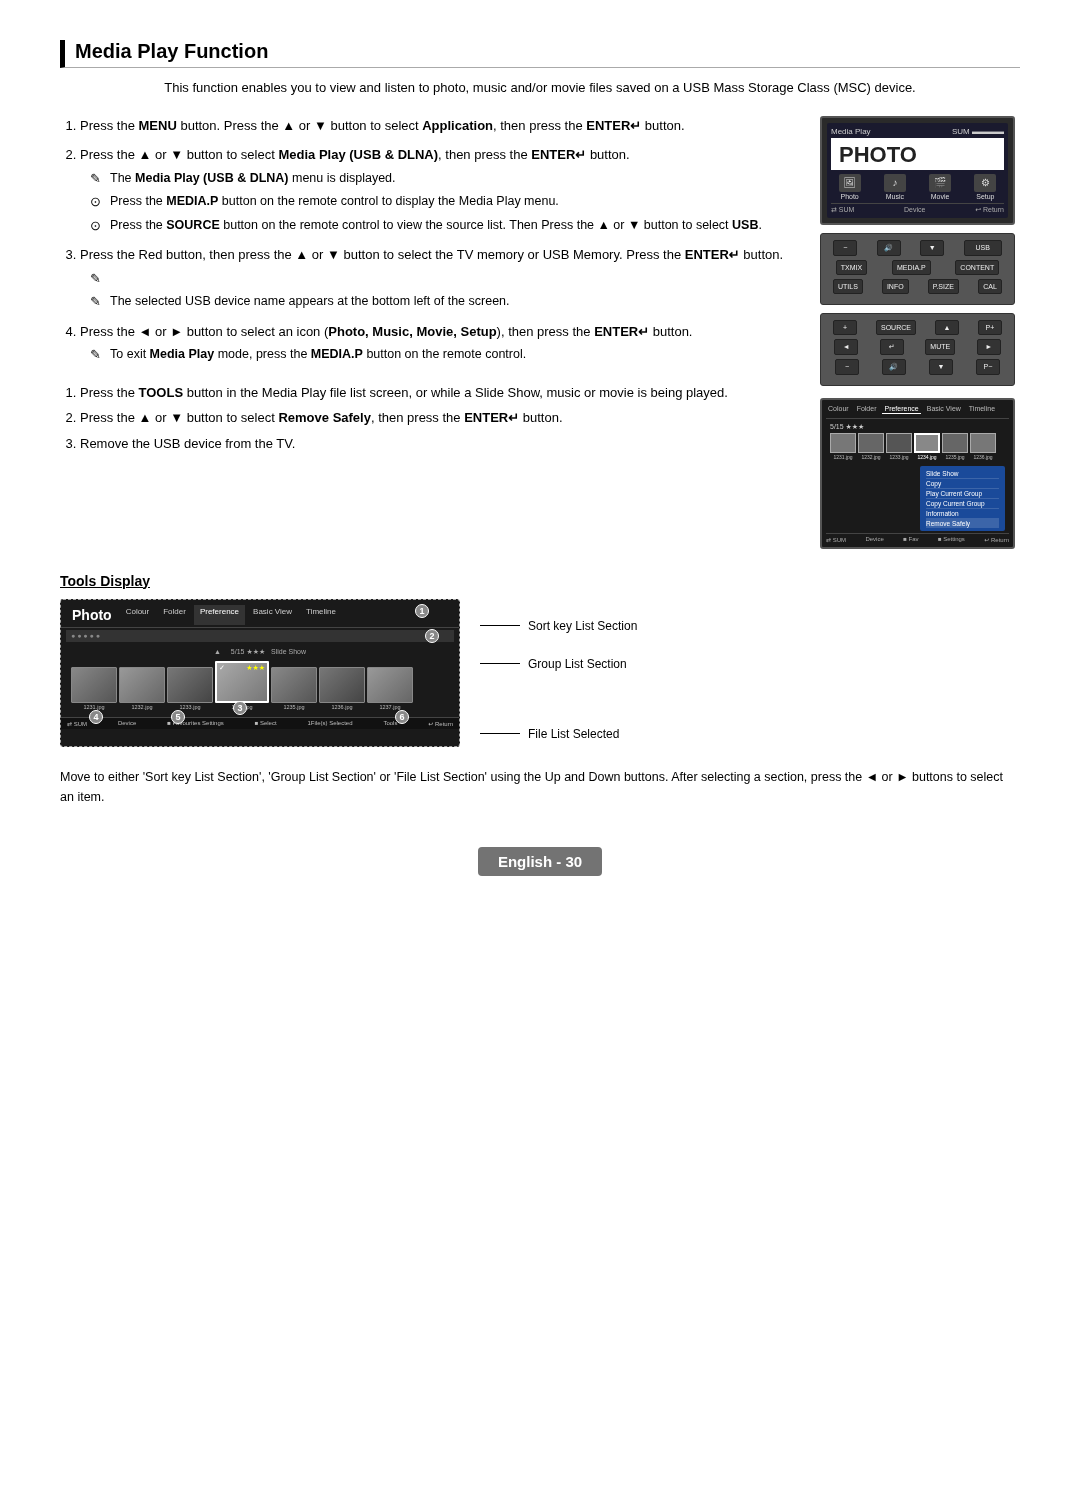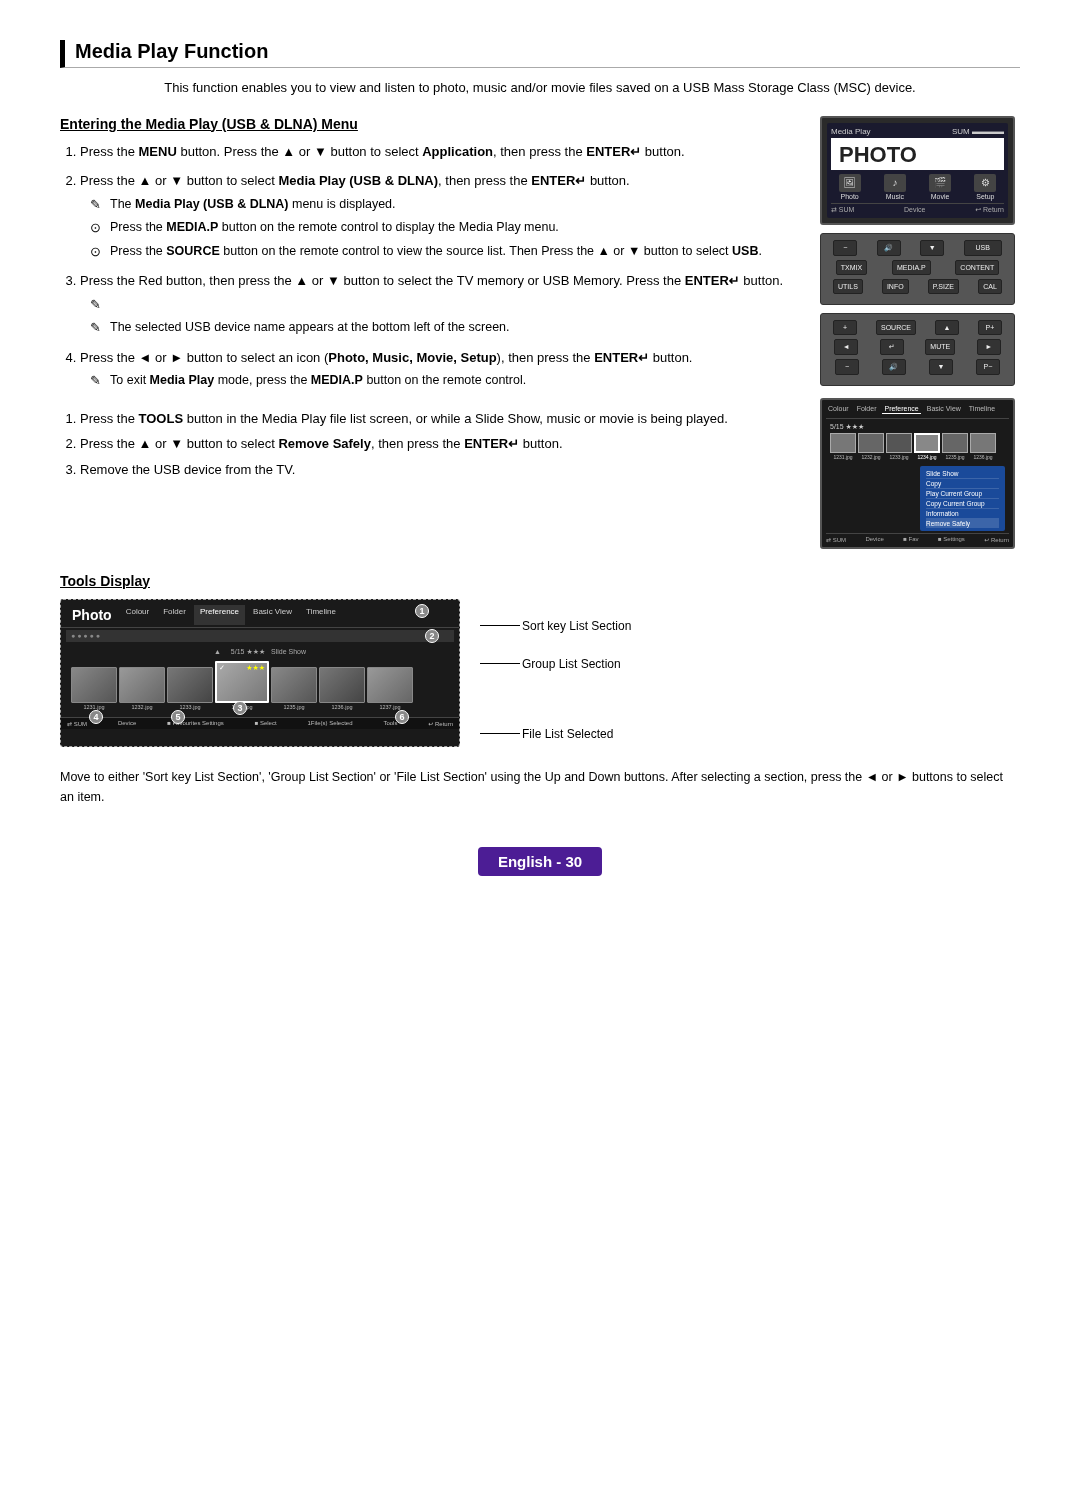--- a/index.html
+++ b/index.html
@@ -292,21 +292,21 @@
     .legend-col {
       display: flex;
       flex-direction: column;
       justify-content: flex-start;
       padding-top: 10px;
       gap: 0;
     }
     .legend-item {
       display: flex;
       align-items: center;
-      gap: 2px;
+      gap: 8px;
       font-size: 12px;
       margin-bottom: 6px;
       position: relative;
     }
     .legend-line {
       width: 40px;
       border-top: 1px solid #000;
     }
     .legend-label {
       font-size: 12px;
@@ -316,21 +316,21 @@
       margin-top: 20px;
       font-size: 12.5px;
       line-height: 1.6;
     }
     .page-footer {
       text-align: center;
       margin-top: 30px;
       padding-top: 10px;
     }
     .page-footer-badge {
-      background: #4c1d95;
+      background: #737373;
       color: #fff;
       padding: 6px 20px;
       font-size: 15px;
       font-weight: bold;
       border-radius: 4px;
       display: inline-block;
     }
     .removing-section {
       margin-top: 18px;
     }
@@ -346,21 +346,20 @@
 <body>
 
 <div class="page-title">Media Play Function</div>
 
 <div class="intro-text">This function enables you to view and listen to photo, music and/or movie files saved on a USB Mass Storage Class (MSC) device.</div>
 
 <div class="main-content">
   <div class="left-col">
 
     <div>
-      <div class="section-title">Entering the Media Play (USB &amp; DLNA) Menu</div>
 
       <ol>
         <li>
           Press the <b>MENU</b> button. Press the ▲ or ▼ button to select <b>Application</b>, then press the <b>ENTER↵</b> button.
         </li>
 
         <li>
           Press the ▲ or ▼ button to select <b>Media Play (USB &amp; DLNA)</b>, then press the <b>ENTER↵</b> button.
           <div class="note">
             <span class="note-icon">✎</span>

